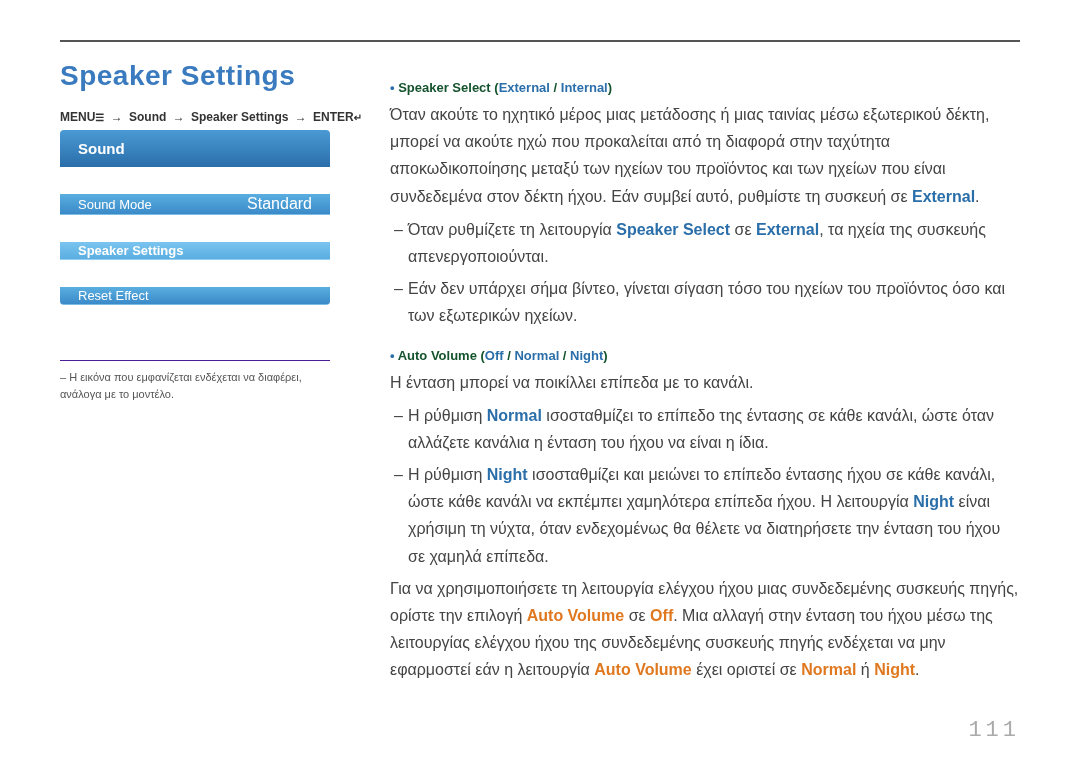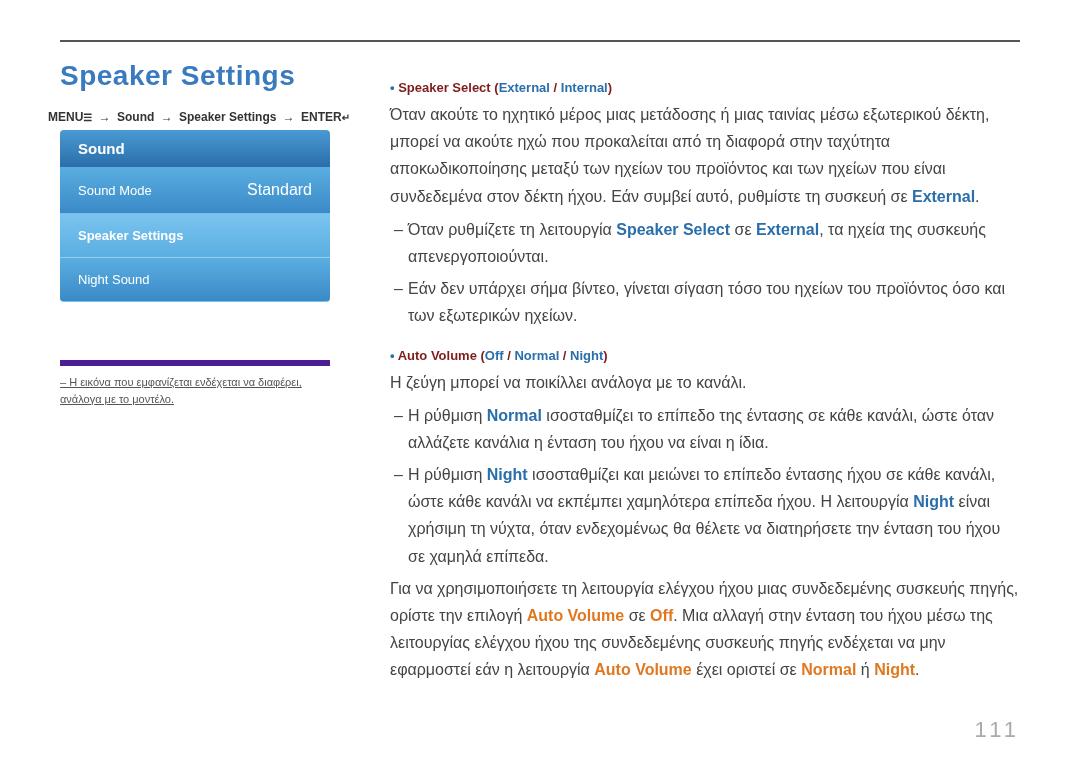--- a/index.html
+++ b/index.html
@@ -29,21 +29,21 @@
       left: 60px;
       font-size: 28px;
       font-weight: bold;
       color: #3a7abf;
       letter-spacing: 0.5px;
     }
 
     .menu-path {
       position: absolute;
       top: 110px;
-      left: 48px;
+      left: 60px;
       font-size: 12px;
       color: #333;
       font-weight: bold;
     }
 
     .menu-path .arrow {
       margin: 0 3px;
     }
 
     
@@ -60,26 +60,27 @@
       font-size: 15px;
       font-weight: bold;
       padding: 10px 18px;
       border-radius: 4px 4px 0 0;
     }
 
     .sidebar-item {
       background: linear-gradient(180deg, #5aaee0 0%, #3a8ac8 100%);
       color: #fff;
       font-size: 13px;
-      padding: 14px 18px;
+      padding: 1px 18px;
       border-bottom: 1px solid rgba(255,255,255,0.2);
       display: flex;
       justify-content: space-between;
       align-items: center;
       cursor: pointer;
+      margin-top: 27px;
     }
 
     .sidebar-item.active {
       background: linear-gradient(180deg, #7ac4f0 0%, #5aaee0 100%);
       font-weight: bold;
     }
 
     .sidebar-item:last-child {
       border-radius: 0 0 4px 4px;
     }
@@ -91,23 +92,22 @@
 
     
     .sidebar-note {
       position: absolute;
       top: 360px;
       left: 60px;
       width: 270px;
       font-size: 11px;
       color: #555;
       line-height: 1.5;
-      border-top: 6px solid #4c1d95;
+      border-top: 1px solid #4c1d95;
       padding-top: 8px;
-      text-decoration: underline;
     }
 
     
     .content {
       position: absolute;
       top: 80px;
       left: 390px;
       right: 60px;
       bottom: 60px;
     }
@@ -117,21 +117,21 @@
     }
 
     .section-title {
       font-size: 13px;
       font-weight: bold;
       color: #2a6eaa;
       margin-bottom: 6px;
     }
 
     .section-title .normal {
-      color: #7f1d1d;
+      color: #14532d;
     }
 
     .section-title .highlight {
       color: #2a6eaa;
       font-weight: bold;
     }
 
     .section-body {
       font-size: 16px;
       color: #444;
@@ -165,20 +165,21 @@
     }
 
     
     .page-number {
       position: absolute;
       bottom: 20px;
       right: 60px;
       font-size: 22px;
       color: #aaa;
       letter-spacing: 4px;
+      font-family: Liberation Mono, monospace;
     }
   </style>
 </head>
 <body>
 
 <div class="top-line"></div>
 
 <h1 class="page-title">Speaker Settings</h1>
 
 <div class="menu-path">
@@ -194,21 +195,21 @@
 <div class="sidebar">
   <div class="sidebar-header">Sound</div>
   <div class="sidebar-item">
     <span>Sound Mode</span>
     <span class="item-value">Standard</span>
   </div>
   <div class="sidebar-item active">
     <span>Speaker Settings</span>
   </div>
   <div class="sidebar-item">
-    <span>Night Sound</span>
+    <span>Reset Effect</span>
   </div>
 </div>
 
 <div class="sidebar-note">– Η εικόνα που εμφανίζεται ενδέχεται να διαφέρει, ανάλογα με το μοντέλο.</div>
 
 <div class="content">
 
   <div class="section">
     <div class="section-title">
       • <span class="normal">Speaker Select (</span><span class="highlight">External</span><span class="normal"> / </span><span class="highlight">Internal</span><span class="normal">)</span>
@@ -224,21 +225,21 @@
         Εάν δεν υπάρχει σήμα βίντεο, γίνεται σίγαση τόσο του ηχείων του προϊόντος όσο και των εξωτερικών ηχείων.
       </div>
     </div>
   </div>
 
   <div class="section">
     <div class="section-title">
       • <span class="normal">Auto Volume (</span><span class="highlight">Off</span><span class="normal"> / </span><span class="highlight">Normal</span><span class="normal"> / </span><span class="highlight">Night</span><span class="normal">)</span>
     </div>
     <div class="section-body">
-      <p>Η ζεύγη μπορεί να ποικίλλει ανάλογα με το κανάλι.</p>
+      <p>Η ένταση μπορεί να ποικίλλει επίπεδα με το κανάλι.</p>
       <div class="dash-item">
         Η ρύθμιση <span class="bold-blue">Normal</span> ισοσταθμίζει το επίπεδο της έντασης σε κάθε κανάλι, ώστε όταν αλλάζετε κανάλια η ένταση του ήχου να είναι η ίδια.
       </div>
       <div class="dash-item">
         Η ρύθμιση <span class="bold-blue">Night</span> ισοσταθμίζει και μειώνει το επίπεδο έντασης ήχου σε κάθε κανάλι, ώστε κάθε κανάλι να εκπέμπει χαμηλότερα επίπεδα ήχου. Η λειτουργία <span class="bold-blue">Night</span> είναι χρήσιμη τη νύχτα, όταν ενδεχομένως θα θέλετε να διατηρήσετε την ένταση του ήχου σε χαμηλά επίπεδα.
       </div>
       <p>
         Για να χρησιμοποιήσετε τη λειτουργία ελέγχου ήχου μιας συνδεδεμένης συσκευής πηγής, ορίστε την επιλογή <span class="bold-orange">Auto Volume</span> σε <span class="bold-orange">Off</span>. Μια αλλαγή στην ένταση του ήχου μέσω της λειτουργίας ελέγχου ήχου της συνδεδεμένης συσκευής πηγής ενδέχεται να μην εφαρμοστεί εάν η λειτουργία <span class="bold-orange">Auto Volume</span> έχει οριστεί σε <span class="bold-orange">Normal</span> ή <span class="bold-orange">Night</span>.
       </p>
     </div>

